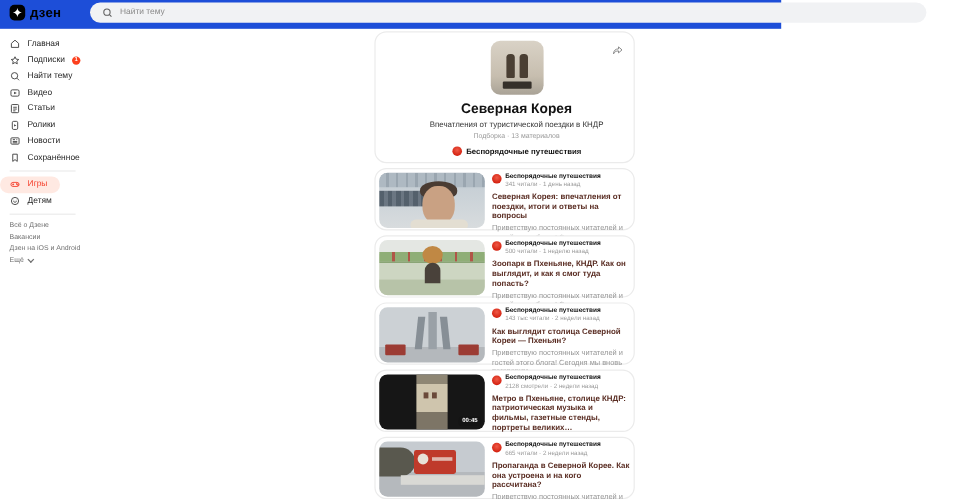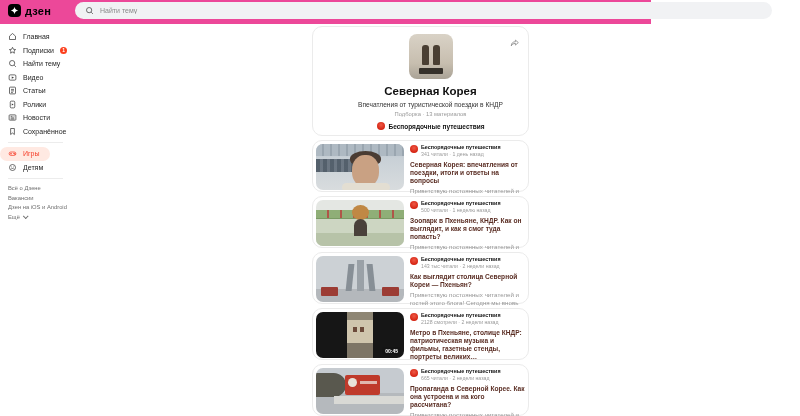--- a/index.html
+++ b/index.html
@@ -1,19 +1,19 @@
 <!DOCTYPE html>
 <html><head>
 <meta charset="utf-8">
 <style>
   * { margin:0; padding:0; box-sizing:border-box; }
   html,body { width:800px; height:416px; background:#fff; font-family:"Liberation Sans",sans-serif; overflow:hidden; position:relative; }
 
   
-  .topbar { position:absolute; left:0; top:0; width:651px; height:24px; background:#ec4899; }
+  .topbar { position:absolute; left:0; top:0; width:651px; height:24px; background:#1d4ed8; }
   .logo { position:absolute; left:8px; top:4px; display:flex; align-items:center; gap:4px; cursor:pointer; }
   .logo-badge { width:13px; height:13px; background:#000; border-radius:4px; display:flex; align-items:center; justify-content:center; }
   .logo-text { font-size:11px; font-weight:bold; color:#000; letter-spacing:.2px; }
   .searchbar { position:absolute; left:75px; top:2px; width:697px; height:17px; background:#f1f2f4; border-radius:9px; display:flex; align-items:center; padding-left:10px; }
   .search-input { border:none; background:transparent; outline:none; font-size:7px; color:#333; margin-left:6px; width:300px; font-family:inherit; }
   .search-input::placeholder { color:#8a8a8a; }
 
   
   .sidebar { position:absolute; left:0; top:30px; width:170px; }
   .nav-item { display:flex; align-items:center; gap:6px; height:13.5px; padding:0 10px 0 8px; font-size:7px; color:#1f1f1f; cursor:pointer; width:fit-content; border-radius:8px; white-space:nowrap; }

